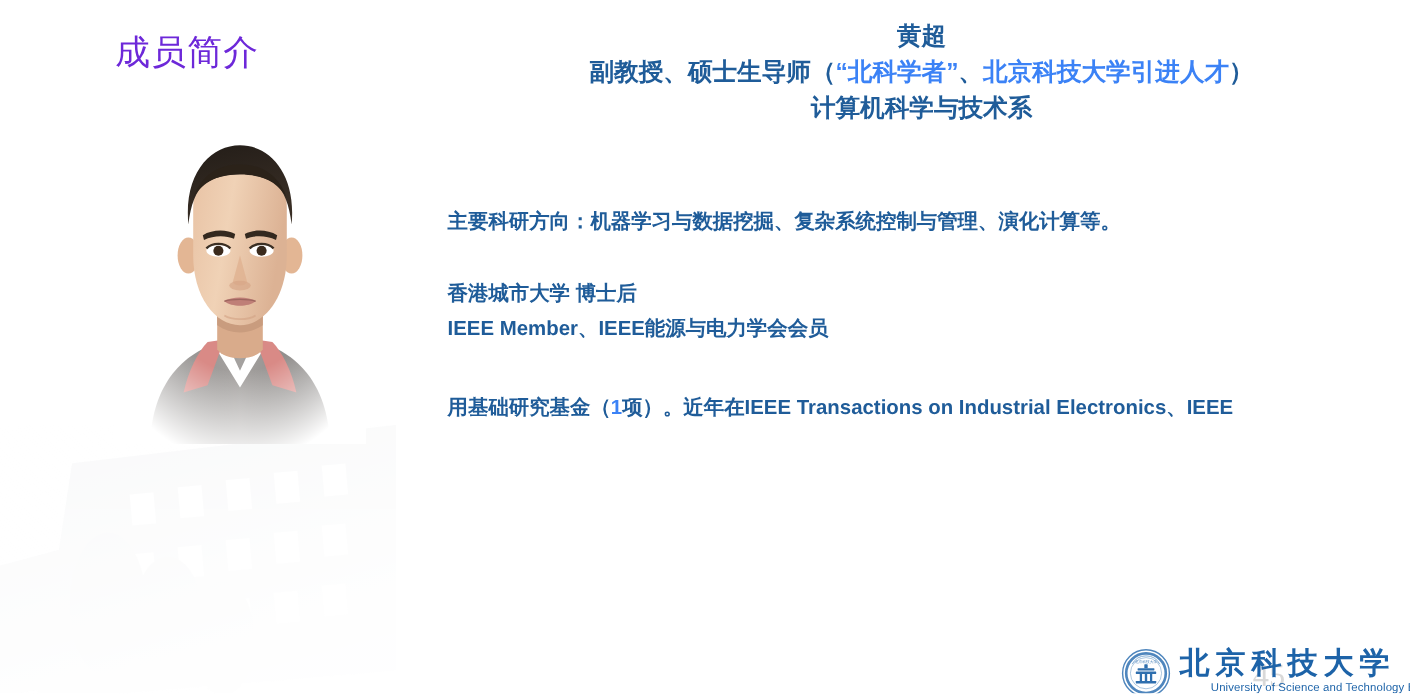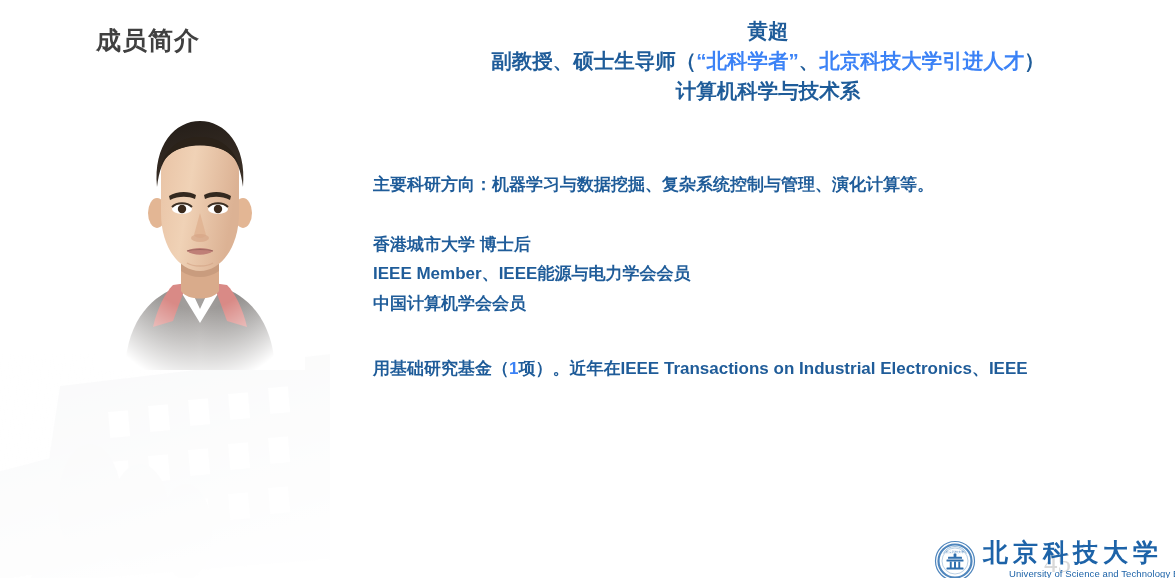--- a/index.html
+++ b/index.html
@@ -25,23 +25,23 @@
     height: 230px;
     opacity: 0.55;
     pointer-events: none;
   }
 
   
   #section-title {
     position: absolute;
     left: 96px;
     top: 24px;
-    font-size: 25px;
-    font-weight: bold;
-    color: #404040;
+    font-size: 29px;
+    font-weight: normal;
+    color: #6d28d9;
     letter-spacing: 1px;
     white-space: nowrap;
   }
 
   
   #portrait-wrap {
     position: absolute;
     left: 95px;
     top: 95px;
     width: 210px;
@@ -228,21 +228,20 @@
     <div class="hd">计算机科学与技术系</div>
 
     <div class="gap-a"></div>
 
     <div class="blk nowrap">主要科研方向：机器学习与数据挖掘、复杂系统控制与管理、演化计算等。</div>
 
     <div class="gap-b"></div>
 
     <div class="blk nowrap">香港城市大学 博士后</div>
     <div class="blk nowrap">IEEE Member、IEEE能源与电力学会会员</div>
-    <div class="blk nowrap">中国计算机学会会员</div>
 
     <div class="gap-c"></div>
 
 
     <div class="blk nowrap"><span>用基础研究基金（</span><span class="red">1</span><span>项）。近年在IEEE Transactions on Industrial Electronics、IEEE</span></div>
 
 
   </div>
 
   <div id="page-number">45</div>

